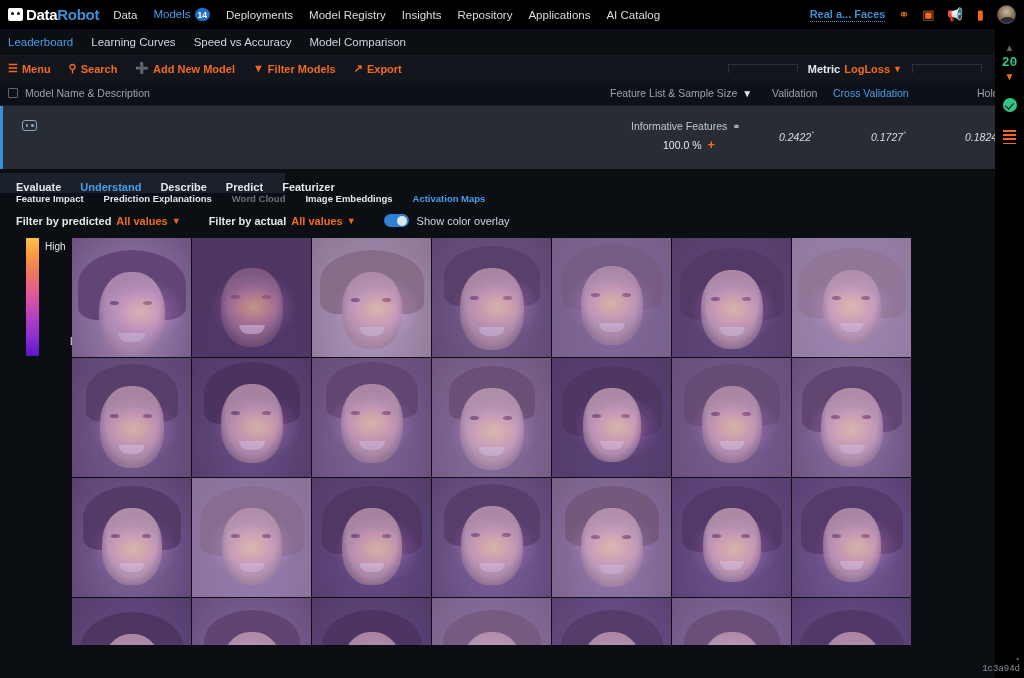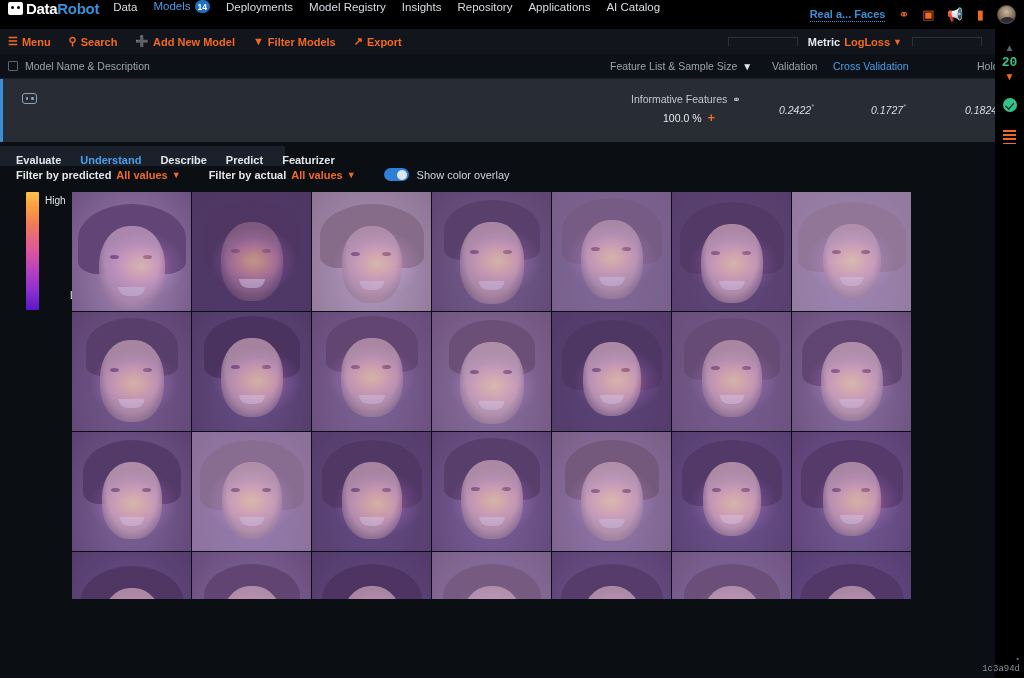--- a/index.html
+++ b/index.html
@@ -6,21 +6,21 @@
   html, body {
     width: 1024px; height: 678px;
     background: #000;
     font-family: "Liberation Sans", sans-serif;
     overflow: hidden;
   }
   .app { position: relative; width: 1024px; height: 678px; background:#0b0f14; }
 
   
   .topnav {
-    height: 29px; background:#000; display:flex; align-items:flex-start;
+    height: 29px; background:#000; display:flex; align-items:center;
     padding: 0 8px; position:relative;
   }
   .logo { display:flex; align-items:center; gap:3px; margin-right:14px; }
   .logo-glyph {
     width:15px; height:13px; background:#fff; border-radius:2px;
     position:relative; display:inline-block;
   }
   .logo-glyph::before{
     content:""; position:absolute; left:3px; top:4px; width:3px; height:3px;
     background:#000; border-radius:50%;
@@ -310,20 +310,26 @@
     <div class="topright">
       <span class="proj-name">Real a... Faces</span>
       <span class="ticon">⚭</span>
       <span class="ticon">▣</span>
       <span class="ticon">📢</span>
       <span class="ticon">▮</span>
       <span class="avatar"></span>
     </div>
   </div>
 
+  <div class="subnav">
+    <span class="t active">Leaderboard</span>
+    <span class="t">Learning Curves</span>
+    <span class="t">Speed vs Accuracy</span>
+    <span class="t">Model Comparison</span>
+  </div>
 
   <div class="toolbar">
     <span class="tb-item">
       <span class="tb-ico">☰</span>
       <span>Menu</span>
     </span>
     <span class="tb-item">
       <span class="tb-ico">⚲</span>
       <span>Search</span>
     </span>
@@ -380,20 +386,27 @@
   <div class="mtabs-bg">
     <div class="mtabs mtabs-inner">
       <span class="mt">Evaluate</span>
       <span class="mt active">Understand</span>
       <span class="mt">Describe</span>
       <span class="mt">Predict</span>
       <span class="mt">Featurizer</span>
     </div>
   </div>
 
+  <div class="stabs">
+    <span class="st">Feature Impact</span>
+    <span class="st">Prediction Explanations</span>
+    <span class="st dim">Word Cloud</span>
+    <span class="st">Image Embeddings</span>
+    <span class="st active">Activation Maps</span>
+  </div>
 
   <div class="filterbar">
     <span class="fl-group">
       <span class="fl-lbl">Filter by predicted</span>
       <span class="fl-val">All values</span>
       <span class="fl-car">▼</span>
     </span>
     <span class="fl-group">
       <span class="fl-lbl">Filter by actual</span>
       <span class="fl-val">All values</span>

